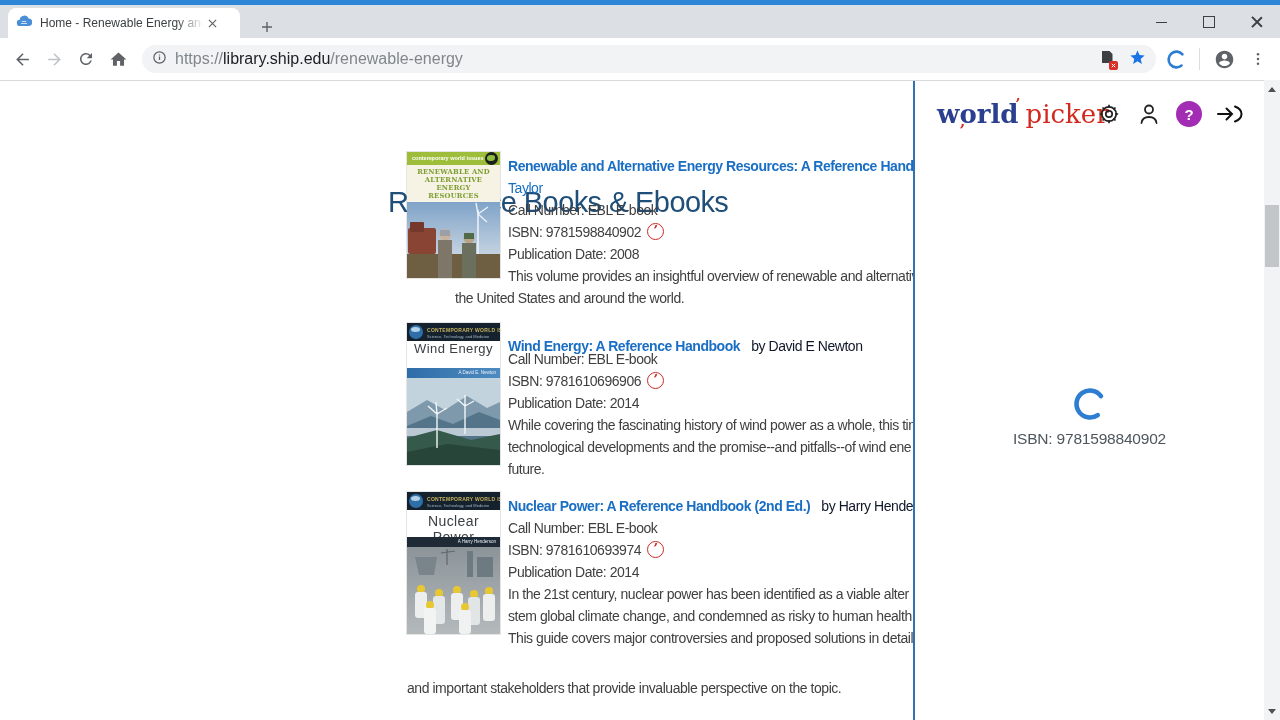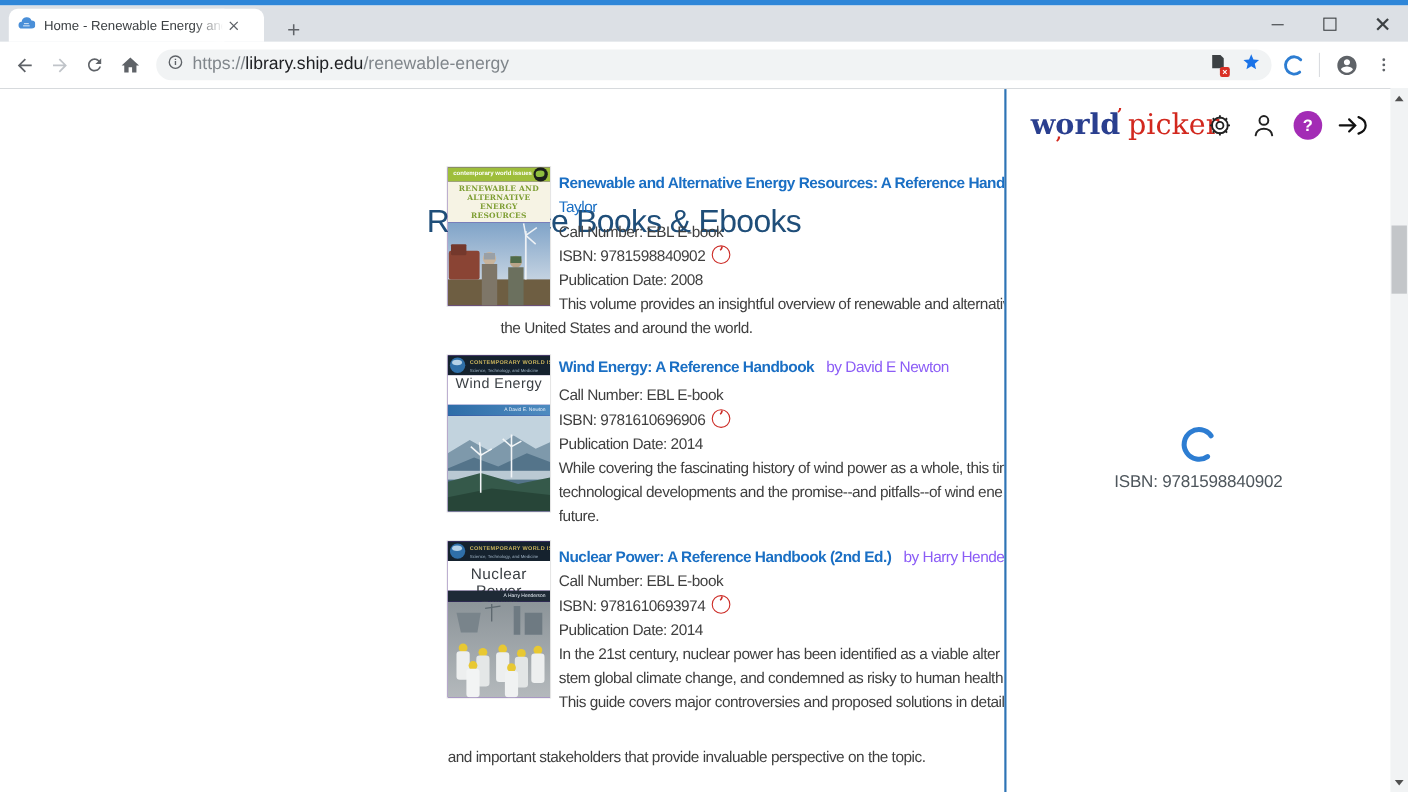--- a/index.html
+++ b/index.html
@@ -31,21 +31,21 @@
   .u-gray{color:#80868B;} .u-dom{color:#202124;font-weight:500;}
   .urlspacer{flex:1;}
   .vsep{top:10px;width:1px;height:22px;background:#DADCE0;}
   
   .content{left:0;top:81px;width:1280px;height:639px;background:#fff;z-index:1;}
   .pageheading{left:388px;top:105px;font-size:29px;letter-spacing:-0.6px;color:#1F4E79;font-weight:500;white-space:nowrap;}
   .entry{left:407px;width:860px;}
   .bline{position:absolute;left:101px;height:19px;font-size:14px;letter-spacing:-0.45px;
          color:#3F3F3F;white-space:nowrap;display:flex;align-items:center;gap:6px;}
   .btitle{font-weight:bold;color:#1A6FC4;}
-  .byline{color:#8b5cf6;margin-left:5px;}
+  .byline{color:#0f172a;margin-left:5px;}
   .blink{color:#1A6FC4;}
   .cpick{width:15px;height:15px;border:1.6px solid #CC2A25;border-radius:50%;display:inline-flex;
          align-items:center;justify-content:center;flex:0 0 auto;}
   .cpick span{color:#CC2A25;font-family:"DejaVu Serif",serif;font-weight:bold;font-size:13px;line-height:1;margin-top:-3px;}
   
   .cover{position:absolute;left:0;top:0;width:93px;box-shadow:0 0 0 1px rgba(0,0,0,.10);overflow:hidden;background:#4c1d95;}
   .cv-banner-green{height:13px;background:#9EBE3B;position:relative;}
   .cv-banner-green .srs{font-size:5.5px;color:#fff;font-weight:bold;padding:3px 0 0 5px;display:block;}
   .globe-dark{position:absolute;right:2px;top:0px;width:13px;height:13px;border-radius:50%;background:#1B1F1B;overflow:hidden;}
   .globe-dark i{position:absolute;left:2px;top:3px;width:8px;height:6px;border-radius:50% 40% 50% 40%;background:#8FBE3F;}
@@ -266,21 +266,21 @@
           <path d="M0 60l30-8 34 10 29-6v31H0z" fill="#35594A"></path>
           <path d="M0 74l40-8 53 6v15H0z" fill="#274538"></path>
           <g stroke="#F2F5F7" stroke-width="1.4">
             <path d="M30 34v36"></path>
               <path d="M30 36l-9-8M30 36l10-6M30 36l-1-12"></path>
             <path d="M58 26v30"></path>
               <path d="M58 28l-8-7M58 28l9-5M58 28l0-11"></path>
           </g>
         </svg>
       </div>
-      <div class="bline" style="top:0;">
+      <div class="bline" style="top:13px;">
           <a class="btitle">Wind Energy: A Reference Handbook</a>
           <a class="byline">by David E Newton</a>
         </div>
       <div class="bline" style="top:26px;">Call Number: EBL E-book</div>
       <div class="bline" style="top:48px;">
         <span>ISBN: 9781610696906</span>
         <span class="cpick">
             <span>’</span>
           </span>
       </div>

